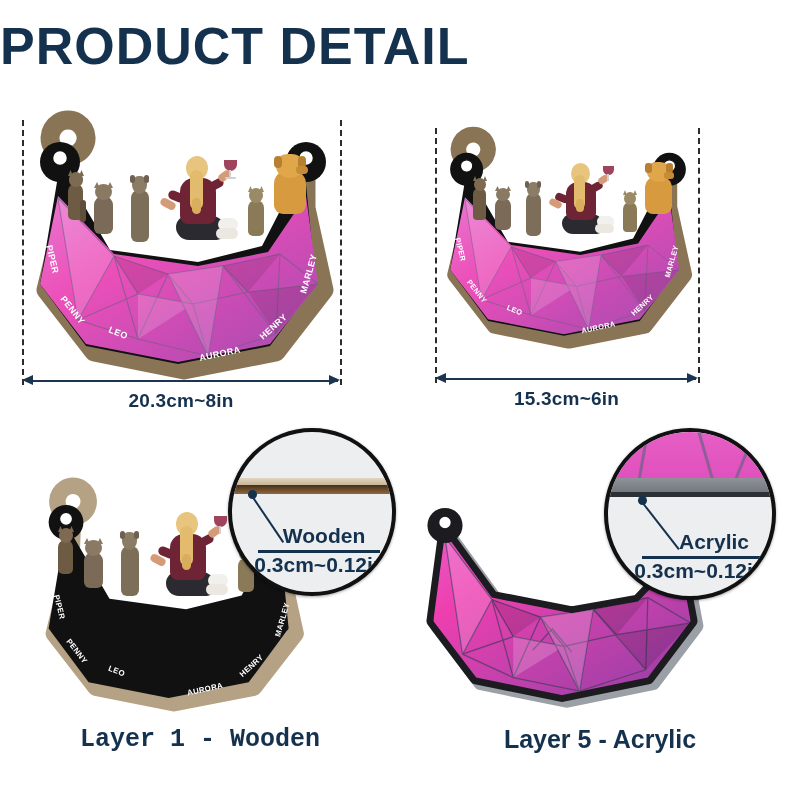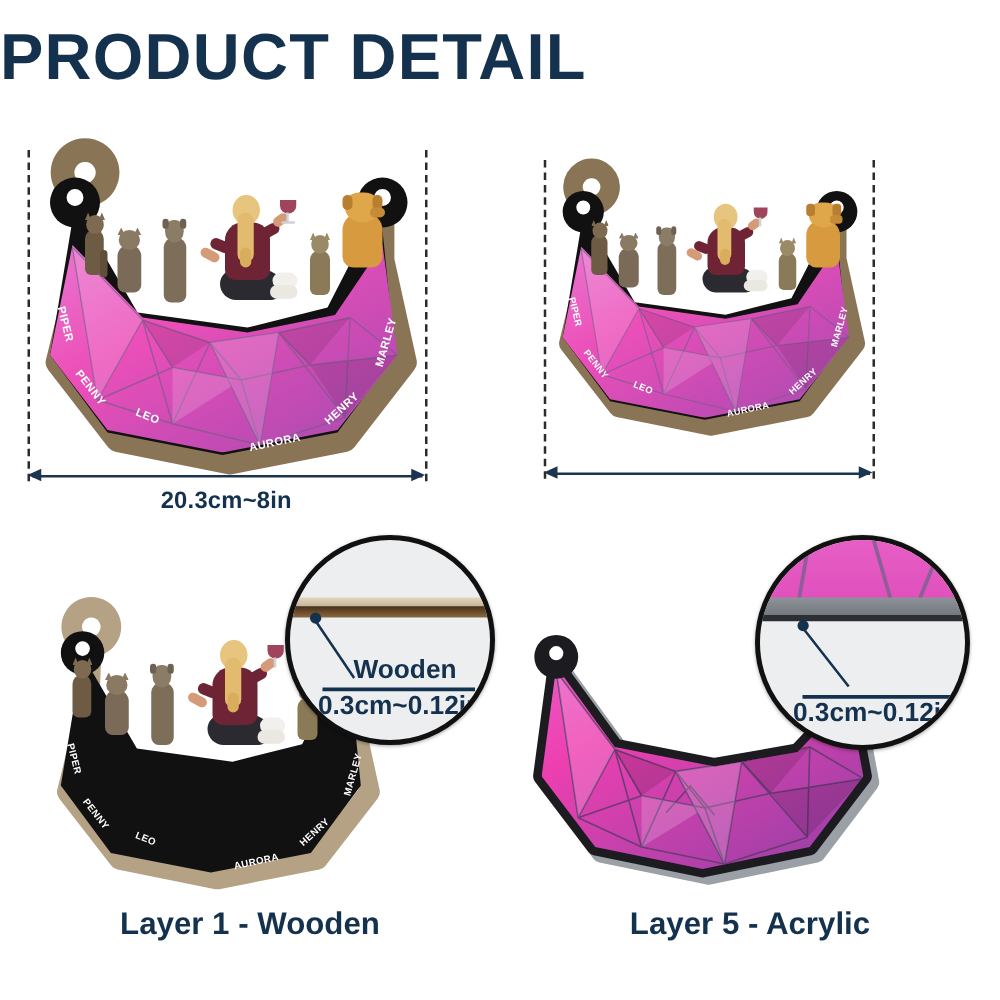--- a/index.html
+++ b/index.html
@@ -218,20 +218,21 @@
 </div>
 
 <div class="panel" style="left:410px;top:128px;width:380px;height:300px;">
 
   <div class="guide" style="left:25px;top:0px;height:255px;"></div>
   <div class="guide" style="left:288px;top:0px;height:255px;"></div>
 
   <div class="dimline" style="left:29px;top:250px;width:257px;"></div>
   <div class="arrow l" style="left:25px;top:245px;"></div>
   <div class="arrow r" style="left:277px;top:245px;"></div>
+  <div class="dimlabel" style="left:25px;top:260px;width:263px;">15.3cm~6in</div>
 
   <div class="orn" style="left:22px;top:18px;width:272px;height:190px;">
     <svg width="272" height="190" viewBox="0 0 330 230">
       <defs>
         <linearGradient id="gB" x1="0" y1="0" x2="1" y2="1">
           <stop offset="0%" stop-color="#e882d6"></stop>
           <stop offset="38%" stop-color="#ec4fb9"></stop>
           <stop offset="68%" stop-color="#c44bb4"></stop>
           <stop offset="100%" stop-color="#9a4fae"></stop>
         </linearGradient>
@@ -418,21 +419,21 @@
   <div class="callout" style="left:228px;top:-62px;width:160px;height:160px;">
     <div class="band" style="top:52px;height:10px;background:linear-gradient(#3b2a18,#6b4b2a 55%,#8b6a42);"></div>
     <div class="band" style="top:46px;height:7px;background:linear-gradient(#e2d6bf,#c8b596);"></div>
     <div class="dot" style="left:16px;top:58px;"></div>
     <div class="lead" style="left:20px;top:63px;width:56px;transform:rotate(56deg);"></div>
     <div class="ctxt ctop" style="top:92px;padding-left:12px;">Wooden</div>
     <div class="rule" style="left:26px;top:118px;width:122px;"></div>
     <div class="ctxt cbot" style="top:121px;padding-left:8px;">0.3cm~0.12in</div>
   </div>
 
-  <div class="layer-caption" style="left:0px;top:235px;width:400px;">Layer 1 - Wooden</div>
+  <div class="layer-caption" style="left:0px;top:235px;width:400px;font-family:Liberation Mono, monospace;">Layer 1 - Wooden</div>
 </div>
 
 <div class="panel" style="left:400px;top:490px;width:400px;height:300px;">
 
   <div class="orn" style="left:12px;top:14px;width:300px;height:195px;">
     <svg width="300" height="195" viewBox="0 0 300 200">
       <defs>
         <linearGradient id="gC" x1="0.05" y1="0" x2="0.95" y2="1">
           <stop offset="0%" stop-color="#e860c8"></stop>
           <stop offset="30%" stop-color="#ee3fb0"></stop>
@@ -493,18 +494,19 @@
 
   <div class="callout" style="left:204px;top:-62px;width:164px;height:164px;">
     <div class="band" style="top:-6px;height:58px;background:linear-gradient(#e760c6,#df4fbc);"></div>
     <div style="position:absolute;left:34px;top:-6px;width:3px;height:58px;background:#8e5f96;transform:rotate(10deg);"></div>
     <div style="position:absolute;left:96px;top:-6px;width:3px;height:58px;background:#8e5f96;transform:rotate(-16deg);"></div>
     <div style="position:absolute;left:134px;top:4px;width:3px;height:48px;background:#8e5f96;transform:rotate(22deg);"></div>
     <div class="band" style="top:46px;height:16px;background:linear-gradient(#8d9398,#6f757a);"></div>
     <div class="band" style="top:60px;height:5px;background:#2c2f33;"></div>
     <div class="dot" style="left:30px;top:64px;"></div>
     <div class="lead" style="left:34px;top:69px;width:60px;transform:rotate(52deg);"></div>
+    <div class="ctxt ctop" style="top:98px;padding-left:24px;">Acrylic</div>
     <div class="rule" style="left:34px;top:124px;width:122px;"></div>
     <div class="ctxt cbot" style="top:127px;padding-left:10px;">0.3cm~0.12in</div>
   </div>
 
   <div class="layer-caption" style="left:0px;top:235px;width:400px;">Layer 5 - Acrylic</div>
 </div>
 
 </body></html>

